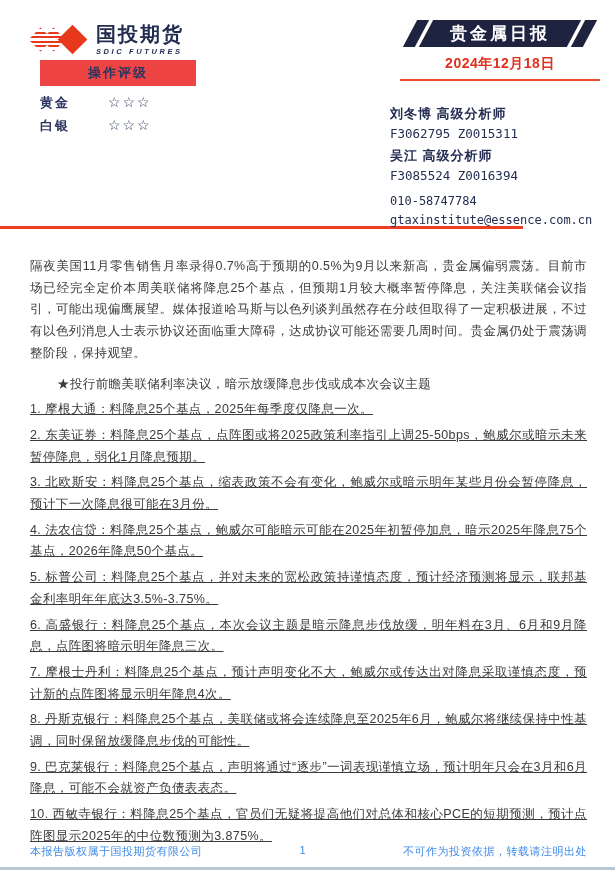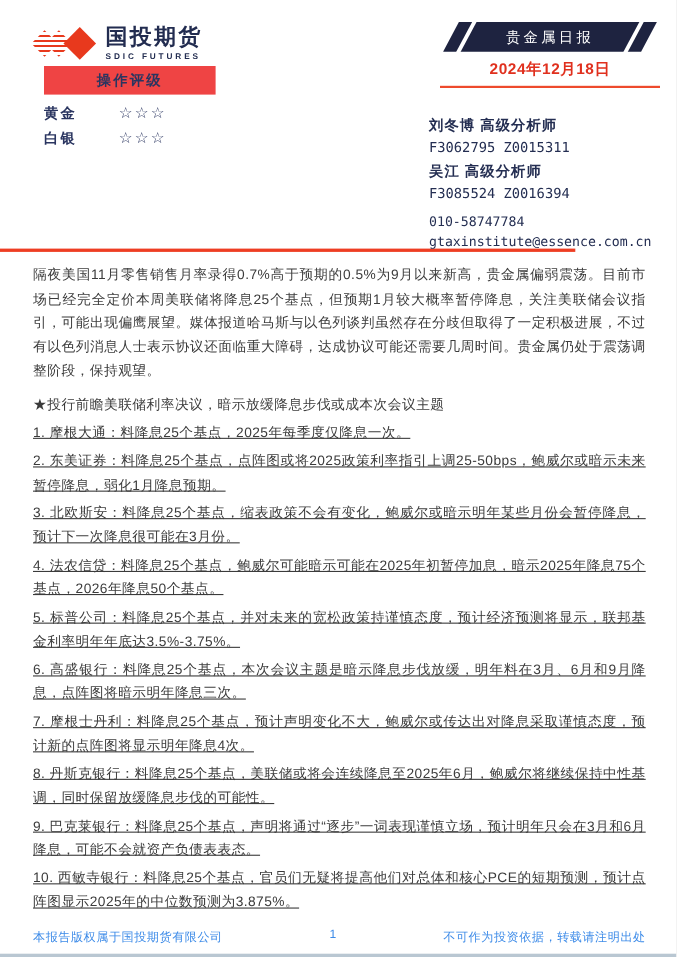--- a/index.html
+++ b/index.html
@@ -19,32 +19,32 @@
 
   .logo { position: absolute; left: 30px; top: 22px; display: flex; align-items: flex-start; }
   .logo-diamonds { position: relative; width: 58px; height: 36px; margin-right: 8px; }
   .diamond { position: absolute; transform: rotate(45deg); }
   .diamond.hatch1 { left: 2px;  top: 9px; width: 17px; height: 17px;
     background: repeating-linear-gradient(135deg, #e8391d 0 2px, #ffffff 2px 4.5px); }
   .diamond.hatch2 { left: 15px; top: 9px; width: 17px; height: 17px;
     background: repeating-linear-gradient(135deg, #e8391d 0 2px, #ffffff 2px 4.5px); }
   .diamond.solid  { left: 32px; top: 7px; width: 21px; height: 21px; background: #e8391d; }
   .brand-cn { font-size: 20px; font-weight: bold; color: #222c50; letter-spacing: 2px; line-height: 24px; }
-  .brand-en { font-size: 7.5px; font-weight: bold; color: #222c50; letter-spacing: 2.6px; margin-top: 1px; }
+  .brand-en { font-size: 7.5px; font-weight: bold; color: #222c50; letter-spacing: 2.6px; margin-top: 1px; font-style: italic; }
 
   .banner { position: absolute; left: 400px; top: 20px; width: 200px; height: 27px; }
   .banner .bar { position: absolute; left: 10px; right: 10px; top: 0; bottom: 0;
                  background: #1e2340; transform: skewX(-28deg); }
   .banner .notch { position: absolute; top: -1px; bottom: -1px; width: 4px;
                    background: #ffffff; transform: skewX(-28deg); }
   .banner .notch.l { left: 22px; }
   .banner .notch.r { right: 22px; }
   .banner .txt { position: absolute; left: 0; right: 0; top: 0; bottom: 0;
                  display: flex; align-items: center; justify-content: center;
-                 color: #ffffff; font-size: 13px; font-weight: normal; letter-spacing: 3px; }
+                 color: #ffffff; font-size: 17px; font-weight: bold; letter-spacing: 3px; }
 
   .date-wrap { position: absolute; left: 400px; top: 54px; width: 200px;
                border-bottom: 2px solid #ee4a2d; padding-bottom: 6px; text-align: center; }
   .date-wrap .date { color: #e0301e; font-size: 14px; font-weight: bold; letter-spacing: 0.5px; }
 
   .rating-box { position: absolute; left: 40px; top: 60px; width: 156px; height: 26px;
                 background: #ef4444; display: flex; align-items: center; justify-content: center; }
   .rating-box .t { color: #2a3560; font-size: 13px; font-weight: bold; letter-spacing: 2px; }
   .rating-row { position: absolute; left: 40px; width: 200px; display: flex; }
   .rating-row .lbl  { width: 68px; color: #2a3560; font-size: 13px; font-weight: bold; letter-spacing: 2px; }
@@ -56,22 +56,22 @@
   .an-name { color: #242e52; font-size: 13px; font-weight: bold; letter-spacing: 1px; line-height: 20px; }
   .an-ids  { color: #242e52; font-size: 12.5px; font-family: "DejaVu Sans Mono", monospace;
              line-height: 20px; margin-bottom: 2px; }
   .contact { position: absolute; left: 390px; top: 192px; width: 215px; }
   .contact div { color: #242e52; font-size: 12px; font-family: "DejaVu Sans Mono", monospace; line-height: 19px; }
 
   
   .content { position: absolute; left: 30px; right: 28px; top: 240px; }
   .content p { color: #3b3b3b; font-size: 12.5px; line-height: 21.7px;
                text-align: justify; letter-spacing: 0.4px; }
-  .intro { margin-bottom: 9px; }
-  .section-title { margin-bottom: 4px; }
+  .intro { margin-bottom: 9px; margin-top: 16px; }
+  .section-title { margin-bottom: 4px; margin-left: 27px; }
   .bank-item { margin-bottom: 4px; text-decoration: underline; }
 
   
   .footer { position: absolute; left: 0; right: 0; bottom: 0; height: 26px;
             border-bottom: 3px solid #b9c7d2; }
   .footer-inner { position: absolute; left: 30px; right: 28px; top: 0;
                   display: flex; justify-content: space-between; gap: 29px; }
   .footer-inner span { color: #3d8be8; font-size: 11px; letter-spacing: 0.5px; }
 </style>
 </head>

